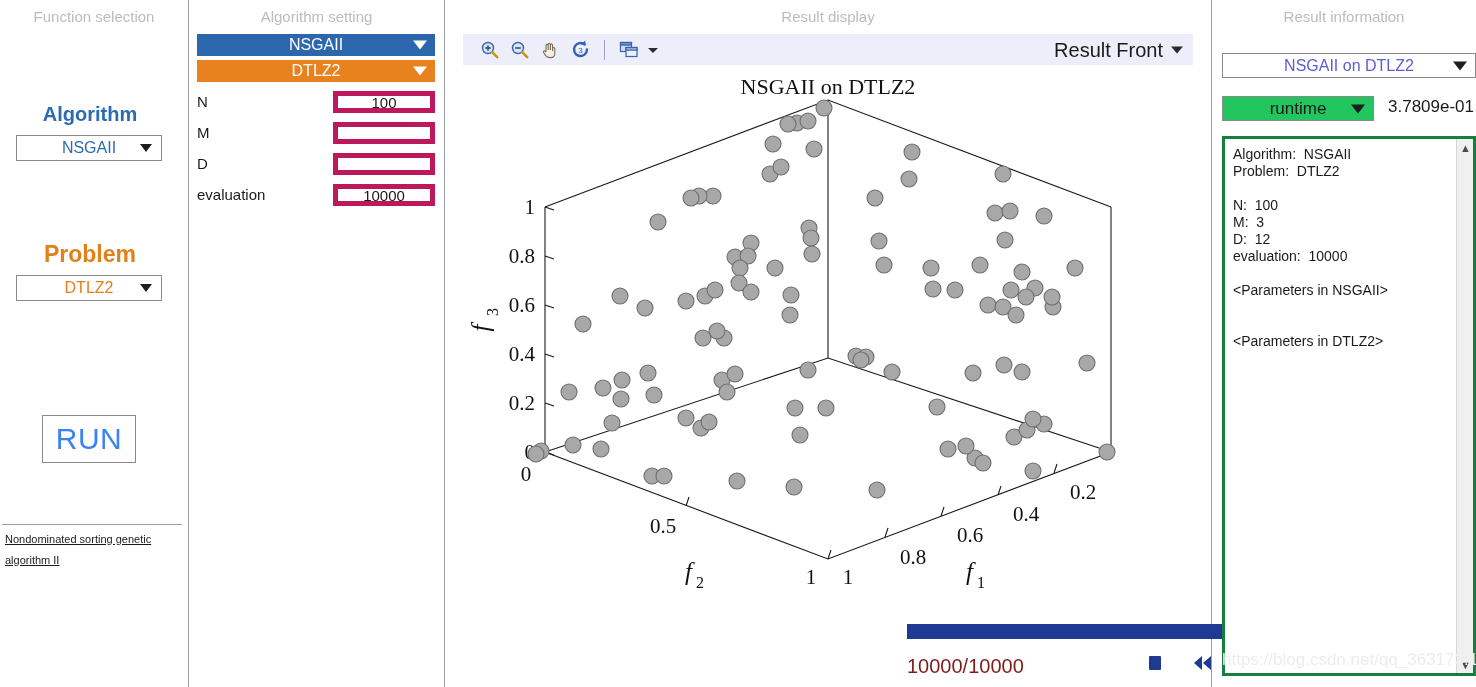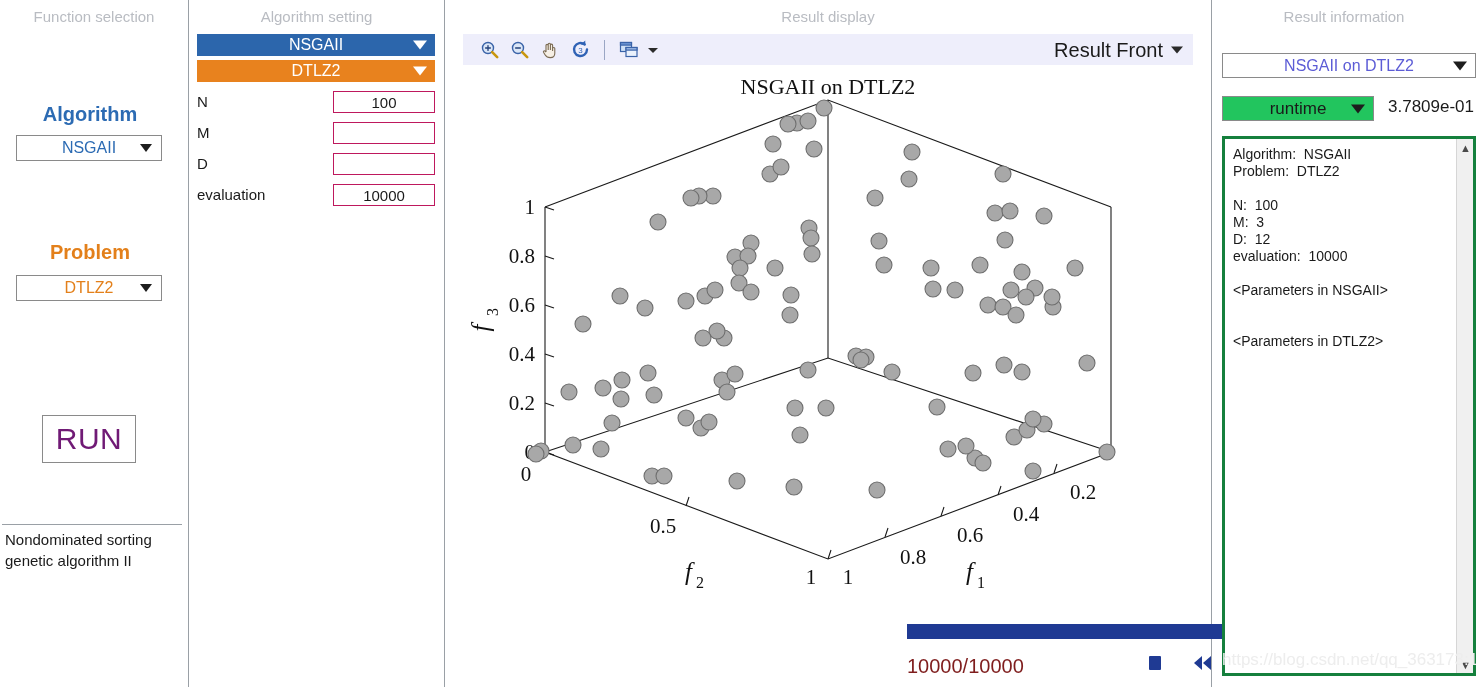--- a/index.html
+++ b/index.html
@@ -23,44 +23,44 @@
   .hdivider { position: absolute; height: 1px; background: #9aa0a6; }
 
   
   #left-panel { position: absolute; left: 0; top: 0; width: 188px; height: 687px; }
   #algo-heading {
     position: absolute; left: 0; top: 103px; width: 180px;
     text-align: center; font-size: 20px; font-weight: bold; color: #2c6bb3;
   }
   #prob-heading {
     position: absolute; left: 0; top: 241px; width: 180px;
-    text-align: center; font-size: 20px; font-weight: bold; color: #e3801b;
+    text-align: center; font-size: 23px; font-weight: bold; color: #e3801b;
   }
   .combo {
     position: absolute; border: 1px solid #8a8a8a; background: #fff;
     display: flex; align-items: center; justify-content: center;
     font-size: 16px; cursor: pointer;
   }
   .combo .caret {
     position: absolute; right: 9px; top: 50%; transform: translateY(-50%);
     width: 0; height: 0; border-left: 6px solid transparent;
     border-right: 6px solid transparent; border-top: 8px solid #1d1d1d;
   }
   #algo-combo { left: 16px; top: 135px; width: 146px; height: 26px; color: #2c6bb3; }
   #prob-combo { left: 16px; top: 275px; width: 146px; height: 26px; color: #e3801b; }
 
   #run-button {
     position: absolute; left: 42px; top: 415px; width: 94px; height: 48px;
-    border: 1px solid #8a8a8a; background: #fff; color: #701a75;
+    border: 1px solid #8a8a8a; background: #fff; color: #3b82f6;
     font-size: 30px; display: flex; align-items: center; justify-content: center;
     cursor: pointer; letter-spacing: 0.5px; text-align: center;
   }
   #left-desc {
     position: absolute; left: 5px; top: 529px; width: 178px;
-    font-size: 15px; color: #1a1a1a; line-height: 21px;
+    font-size: 11px; color: #1a1a1a; line-height: 21px; text-decoration: underline;
   }
 
   
   #param-panel { position: absolute; left: 189px; top: 0; width: 255px; height: 687px; }
   .barcombo {
     position: absolute; left: 8px; width: 238px; height: 22px;
     display: flex; align-items: center; justify-content: center;
     color: #fff; font-size: 16px; cursor: pointer;
   }
   .barcombo .caret {
@@ -71,21 +71,21 @@
   #algo-bar { top: 34px; background: #2c66ac; }
   #prob-bar { top: 60px; background: #e8821e; }
 
   .param-row { position: absolute; left: 8px; width: 238px; height: 22px; }
   .param-label {
     position: absolute; left: 0; top: 0; font-size: 15px; color: #1a1a1a;
     line-height: 22px;
   }
   .param-input {
     position: absolute; right: 0; top: 0; width: 102px; height: 22px;
-    border: 1px solid #be185d; background: #fff; color: #1a1a1a;
+    border: 5px solid #be185d; background: #fff; color: #1a1a1a;
     font-size: 15px; text-align: center; line-height: 20px;
     font-family: "Liberation Sans", sans-serif;
   }
 
   
   #result-panel { position: absolute; left: 445px; top: 0; width: 766px; height: 687px; }
   #fig-toolbar {
     position: absolute; left: 18px; top: 34px; width: 730px; height: 31px;
     background: #eeeefb; display: flex; align-items: center; padding-left: 12px;
   }

